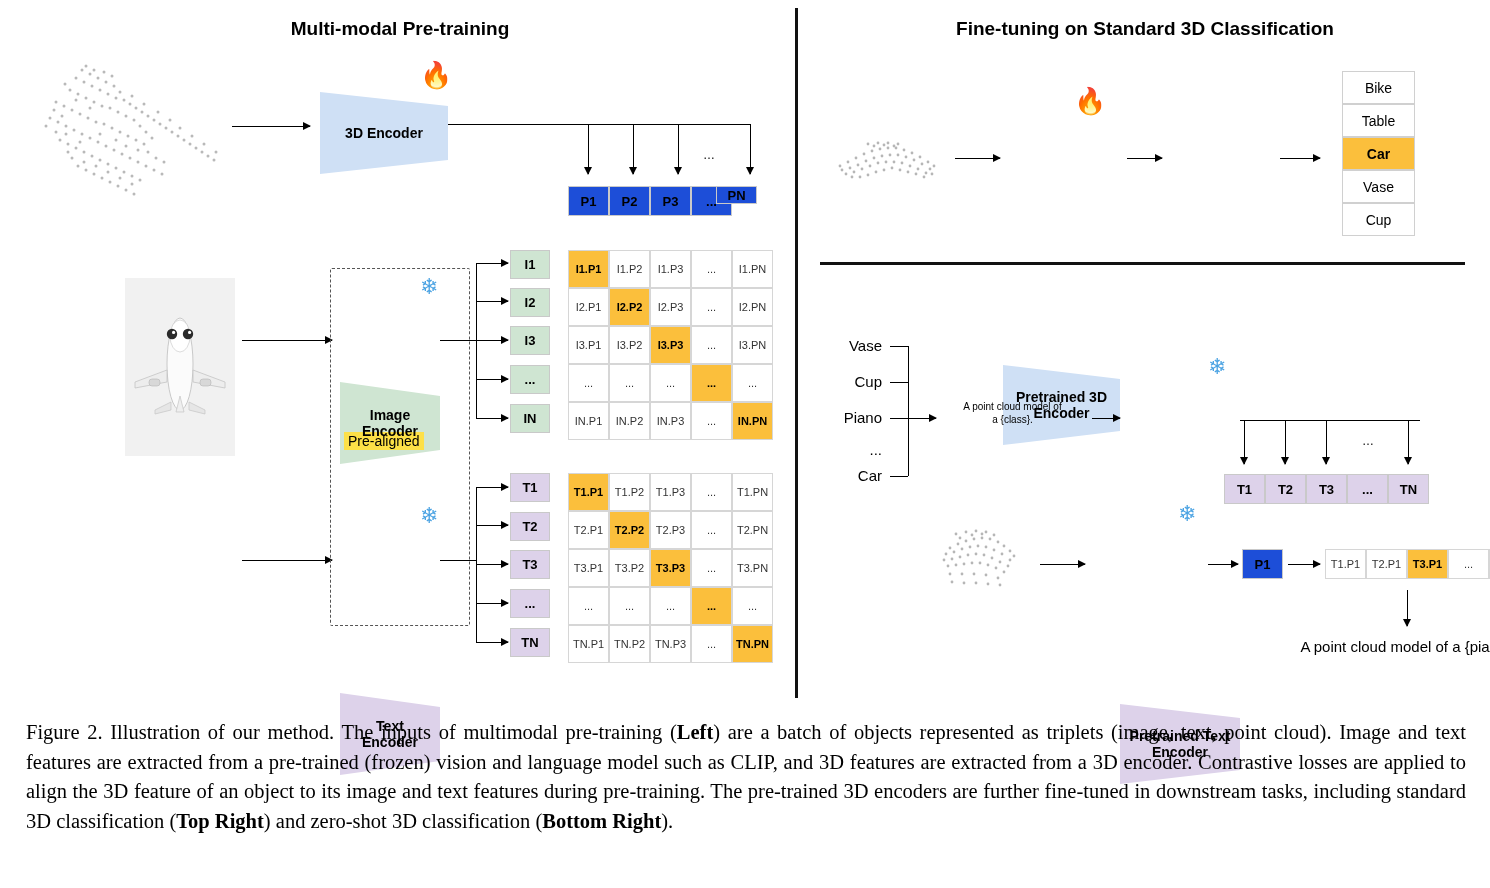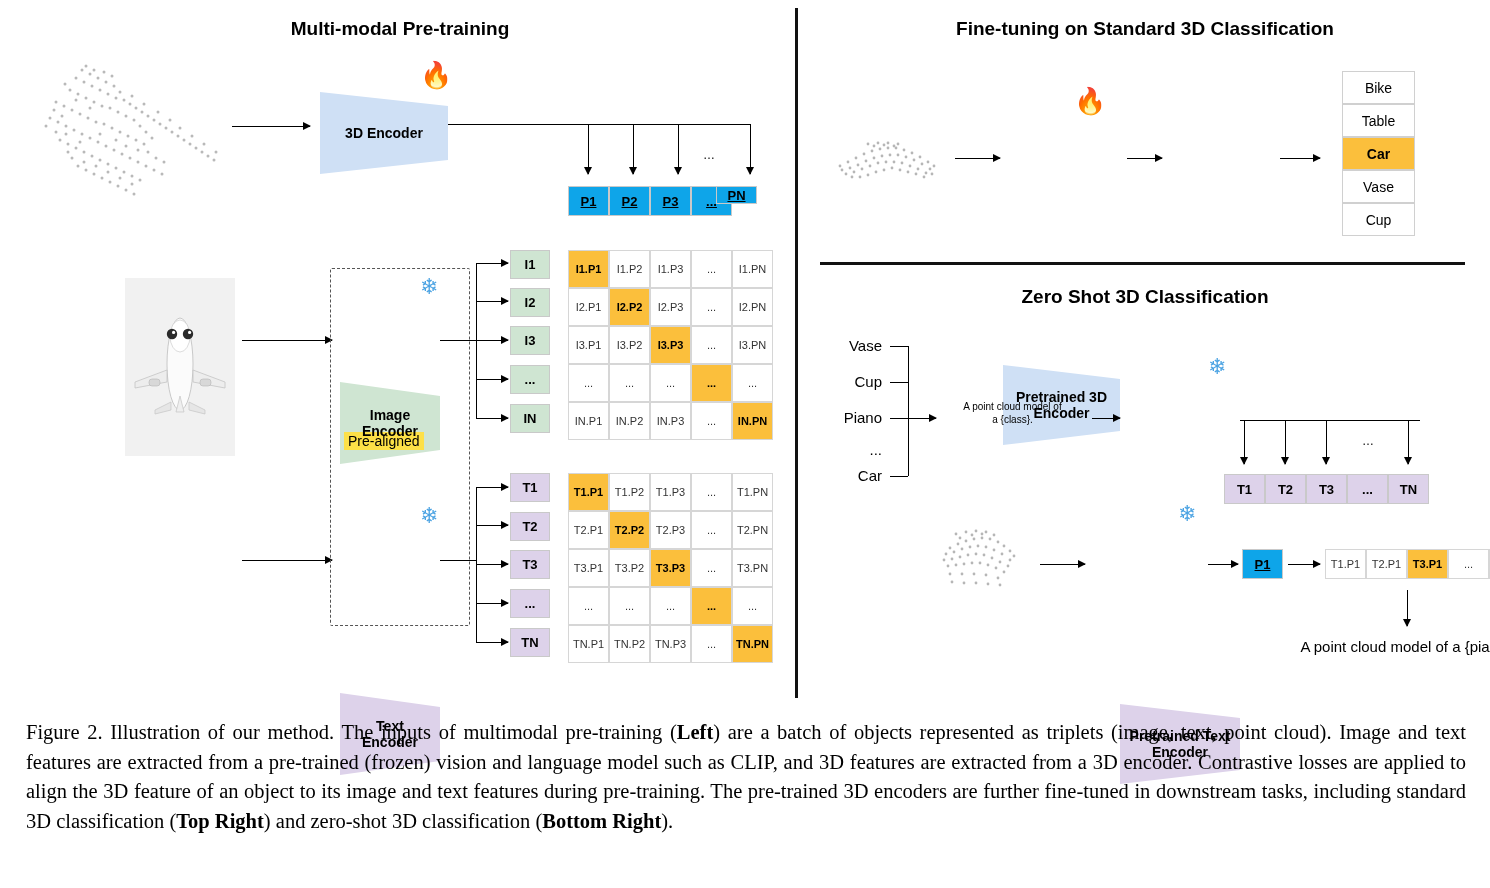--- a/index.html
+++ b/index.html
@@ -32,21 +32,21 @@
     border:1px solid #d6d6d6;
     display:flex;align-items:center;justify-content:center;
     font-size:11px;color:#333;background:#fff;
   }
   .cell.diag{background:#fbbf3c;font-weight:bold;color:#000;}
   .tag{
     box-sizing:border-box;border:1px solid #c9c9c9;
     display:flex;align-items:center;justify-content:center;
     font-size:13px;font-weight:bold;
   }
-  .tag.blue{background:#0ea5e9;text-decoration:underline;}
+  .tag.blue{background:#1d4ed8;}
   .tag.green{background:#cfe5d2;}
   .tag.purple{background:#ddd2ea;}
 
   .label{font-size:15px;}
   .small{font-size:12px;}
 
   
   .arrow-h{position:absolute;height:1px;background:#000;}
   .arrow-h:after{
     content:"";position:absolute;right:-1px;top:-4px;
@@ -470,21 +470,20 @@
 
 
   <div class="arrow-h" style="left:1280px;top:158px;width:40px;"></div>
 
   <div class="listcell abs" style="left:1342px;top:71px;width:73px;height:33px;">Bike</div>
   <div class="listcell abs" style="left:1342px;top:104px;width:73px;height:33px;">Table</div>
   <div class="listcell sel abs" style="left:1342px;top:137px;width:73px;height:33px;">Car</div>
   <div class="listcell abs" style="left:1342px;top:170px;width:73px;height:33px;">Vase</div>
   <div class="listcell abs" style="left:1342px;top:203px;width:73px;height:33px;">Cup</div>
 
-  <div class="abs title" style="left:830px;top:286px;width:630px;">Zero Shot 3D Classification</div>
 
   <div class="abs label" style="left:824px;top:337px;width:58px;text-align:right;">Vase</div>
   <div class="abs label" style="left:824px;top:373px;width:58px;text-align:right;">Cup</div>
   <div class="abs label" style="left:816px;top:409px;width:66px;text-align:right;">Piano</div>
   <div class="abs label" style="left:824px;top:441px;width:58px;text-align:right;">...</div>
   <div class="abs label" style="left:824px;top:467px;width:58px;text-align:right;">Car</div>
 
   <div class="line-h" style="left:890px;top:346px;width:18px;"></div>
   <div class="line-h" style="left:890px;top:382px;width:18px;"></div>
   <div class="line-h" style="left:890px;top:418px;width:18px;"></div>

